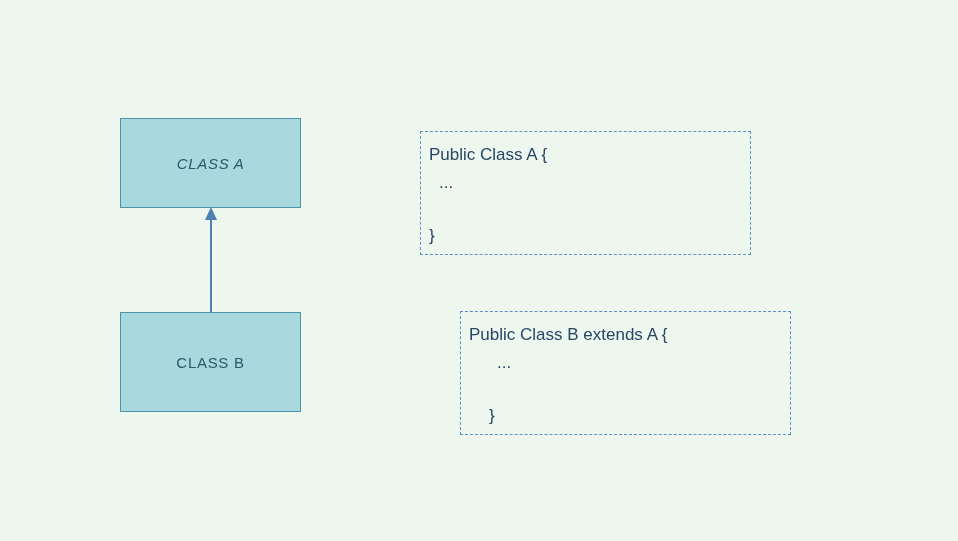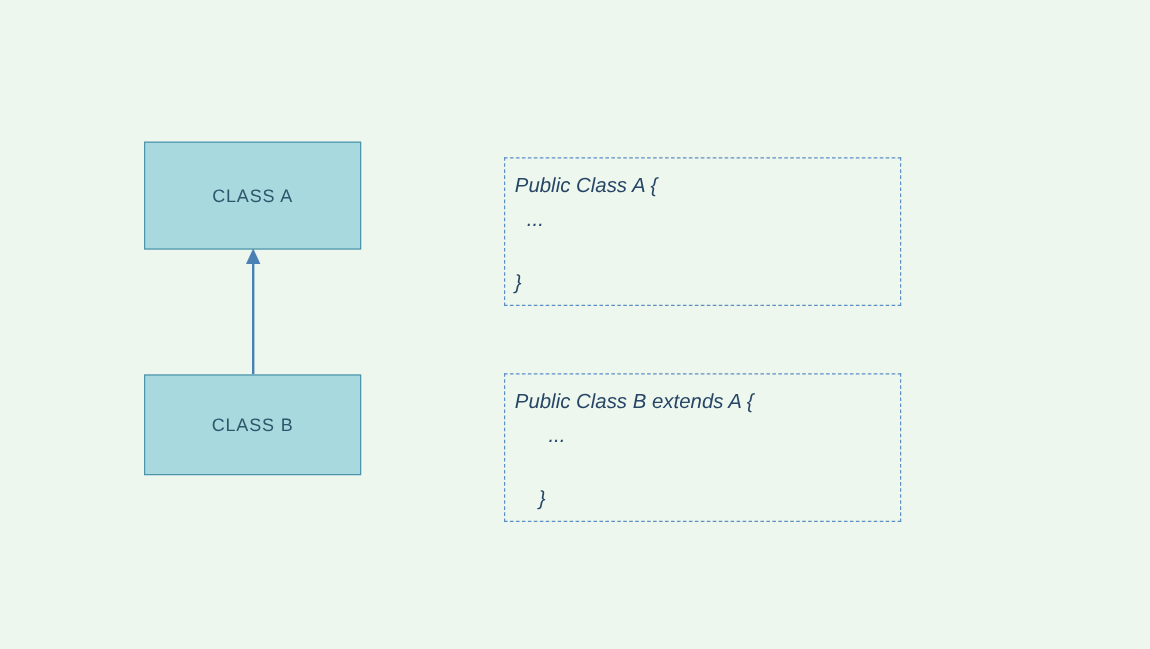--- a/index.html
+++ b/index.html
@@ -43,44 +43,43 @@
     border: 1.5px solid var(--class-box-border);
     display: flex;
     align-items: center;
     justify-content: center;
   }
   .class-box .class-label {
     font-size: 15px;
     letter-spacing: 0.7px;
     color: var(--class-label-text);
   }
-  .class-a-box { top: 118px; height: 90px; }
-  .class-b-box { top: 312px; height: 84px; }
+  .class-a-box { top: 118px; height: 90px; font-style: italic; }
+  .class-b-box { top: 312px; height: 100px; }
   .arrow-svg {
     position: absolute;
     left: 201px;
     top: 207px;
     width: 20px;
     height: 106px;
     color: var(--arrow);
   }
   .code-box {
     position: absolute;
     left: 420px;
     width: 331px;
     height: 124px;
     border: 1px dashed var(--dashed-border);
     padding: 12px 8px;
     color: var(--code-text);
     font-size: 17px;
     line-height: 21px;
-    font-style: italic;
   }
   .code-box-a { top: 131px; }
-  .code-box-b { top: 311px; }
+  .code-box-b { top: 311px; margin-left: 40px; }
   .code-line-2 { margin-top: 7px; }
   .code-line-3 { margin-top: 32px; }
   .code-box-a .code-line-2 { margin-left: 10px; }
   .code-box-a .code-line-3 { margin-left: 0px; }
   .code-box-b .code-line-2 { margin-left: 28px; }
   .code-box-b .code-line-3 { margin-left: 20px; }
 </style>
 </head>
 <body>
 

